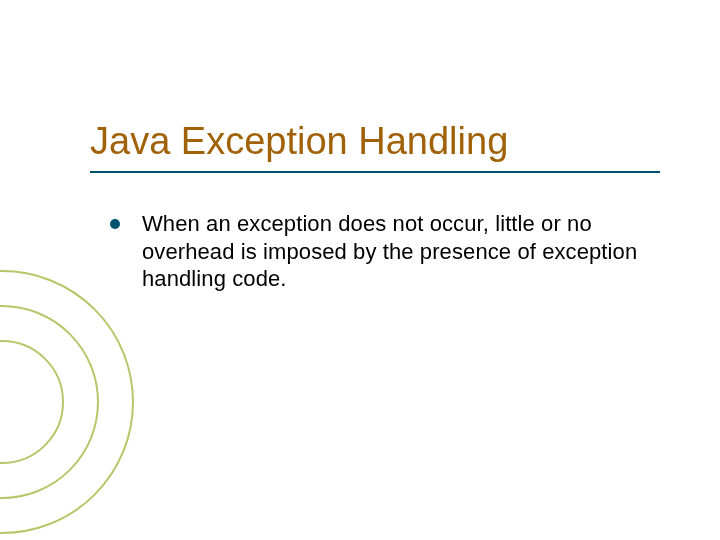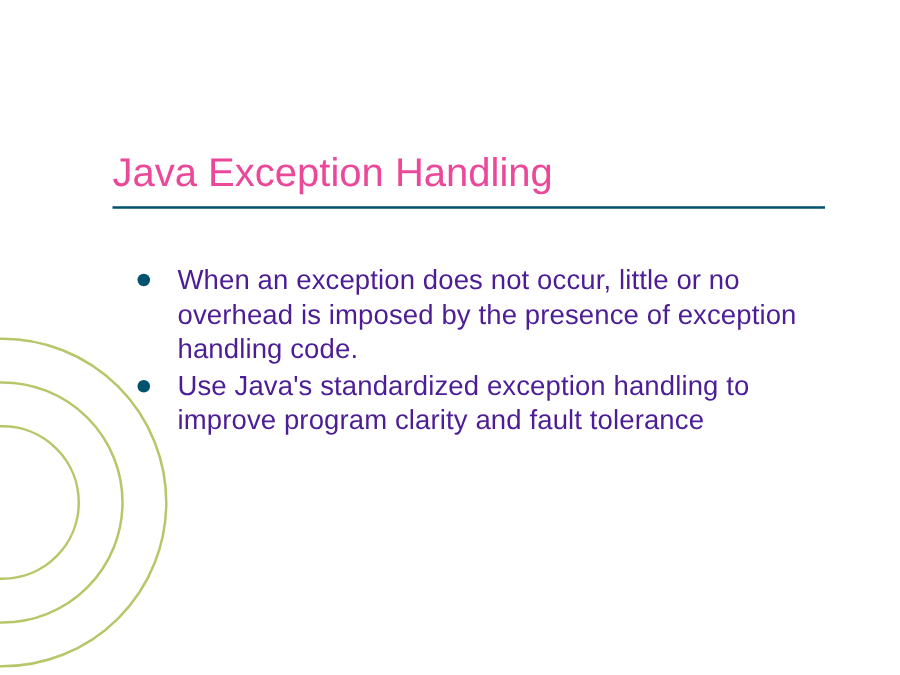--- a/index.html
+++ b/index.html
@@ -17,23 +17,23 @@
     height: 540px;
     box-sizing: border-box;
   }
   .title-wrap {
     position: absolute;
     left: 90px;
     top: 120px;
     right: 60px;
   }
   .title {
-    font-size: 32px;
+    font-size: 38px;
     font-weight: 400;
-    color: #ec4899;
+    color: #a16207;
     padding-bottom: 6px;
   }
   .title-rule {
     height: 2px;
     background: #00526f;
     width: 100%;
     margin-top: 2px;
   }
   .content {
     position: absolute;
@@ -51,21 +51,21 @@
     width: 10px;
     height: 10px;
     border-radius: 50%;
     background: #00526f;
     margin-top: 9px;
     margin-right: 22px;
   }
   .bullet-text {
     font-size: 22px;
     line-height: 1.25;
-    color: #4c1d95;
+    color: #000000;
     letter-spacing: 0.1px;
   }
   .ring {
     position: absolute;
     border-radius: 50%;
     border-style: solid;
     border-color: #b6c76a;
     background: transparent;
   }
   .ring-outer {
@@ -102,19 +102,15 @@
   <div class="title-wrap">
     <div class="title">Java Exception Handling</div>
     <div class="title-rule"></div>
   </div>
 
   <div class="content">
     <div class="bullet-row">
       <span class="bullet"></span>
       <span class="bullet-text">When an exception does not occur, little or no overhead is imposed by the presence of exception handling code.</span>
     </div>
-    <div class="bullet-row">
-      <span class="bullet"></span>
-      <span class="bullet-text">Use Java's standardized exception handling to improve program clarity and fault tolerance</span>
-    </div>
   </div>
 
 </div>
 
 </body></html>

